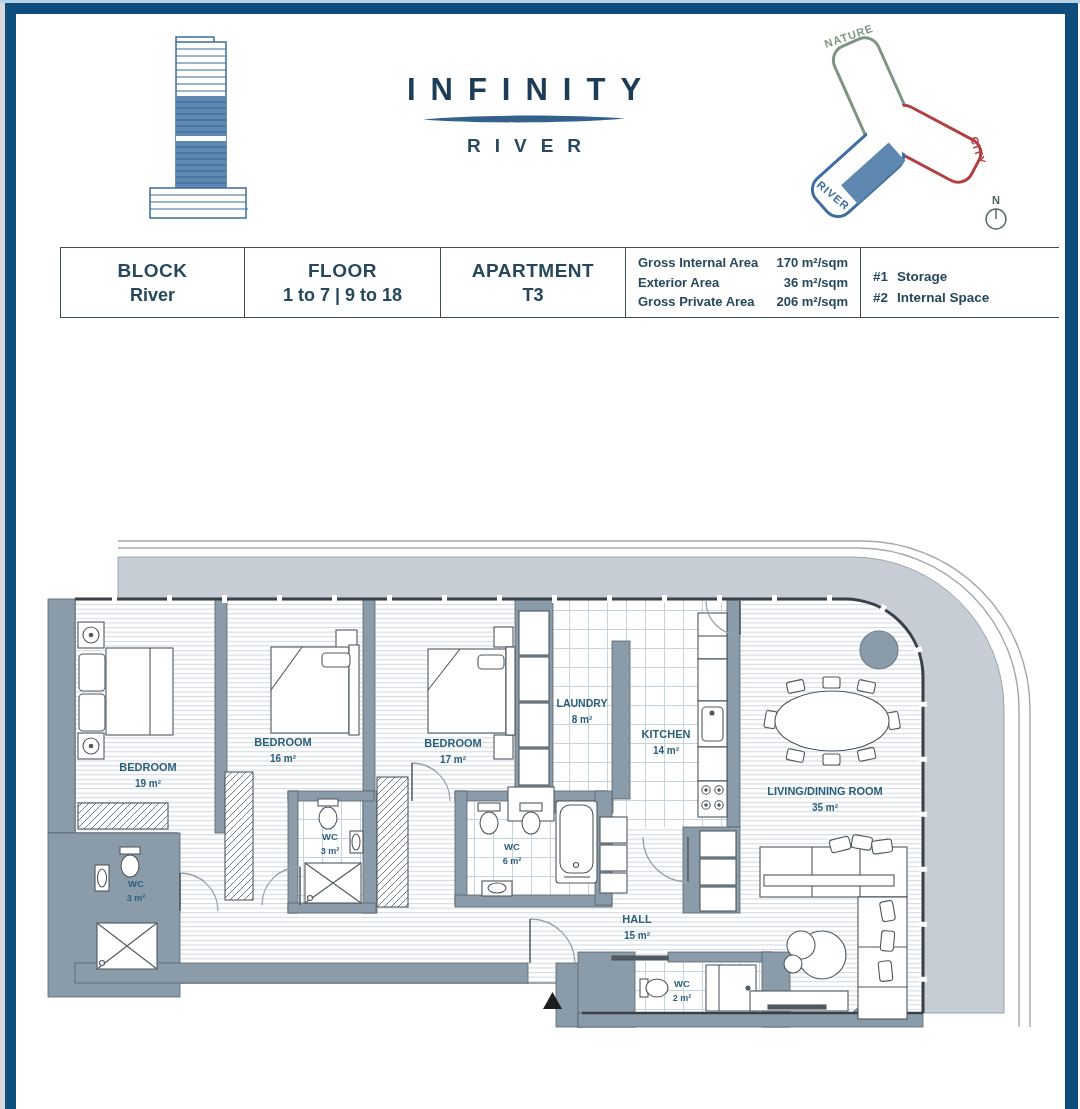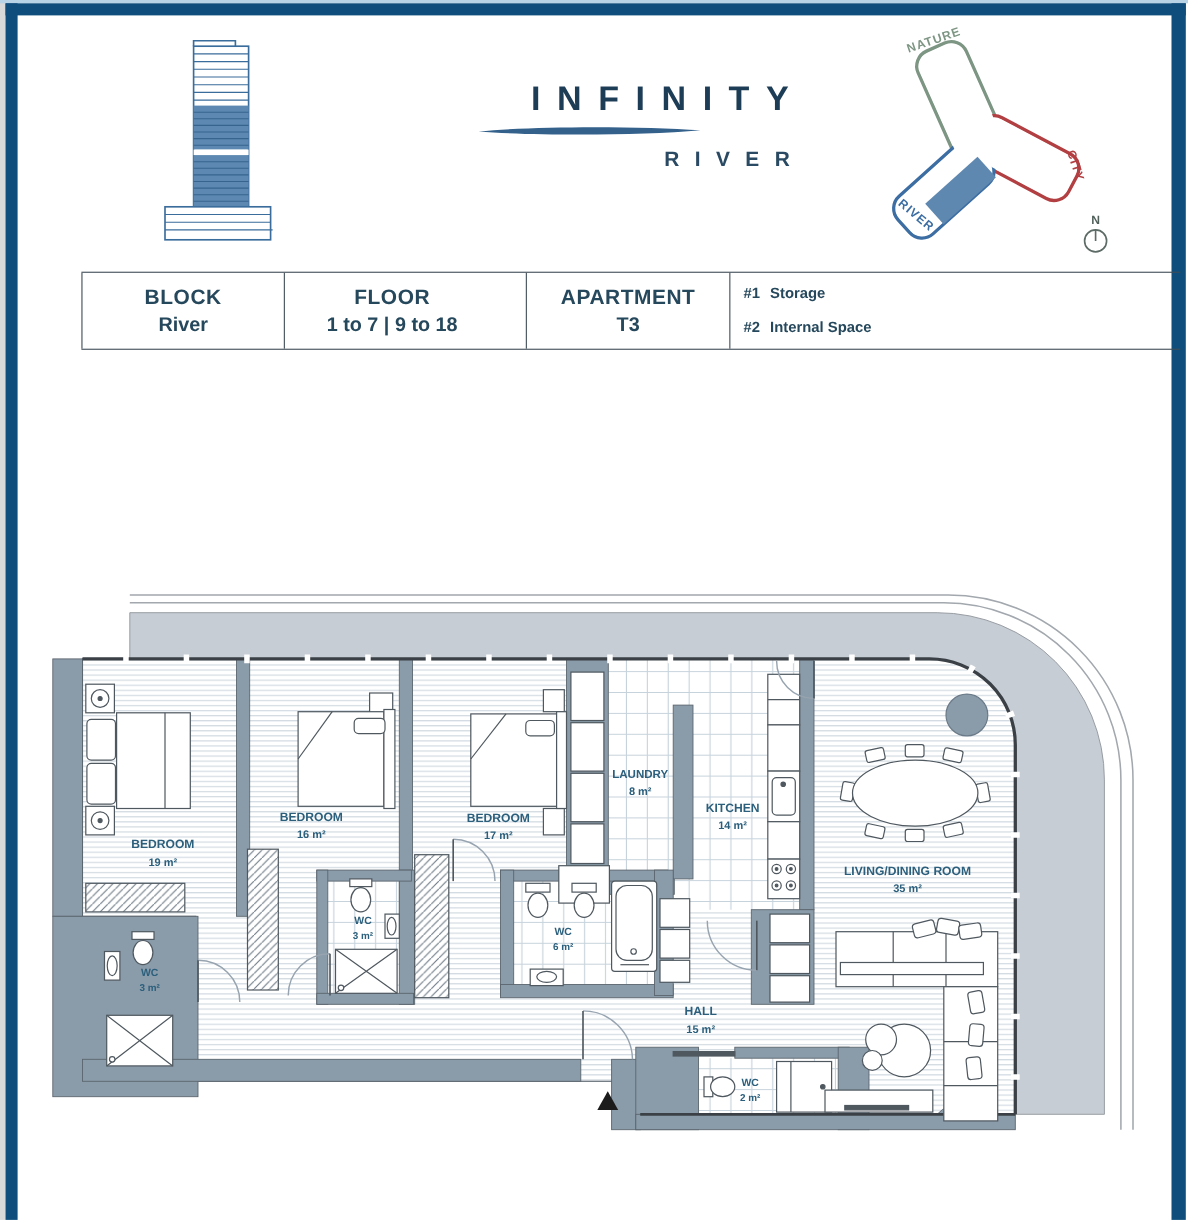--- a/index.html
+++ b/index.html
@@ -4,36 +4,36 @@
 <style>
   html,body{margin:0;padding:0;}
   body{width:1080px;height:1109px;position:relative;background:#ffffff;
        font-family:"Liberation Sans",sans-serif;overflow:hidden;}
   .outer-strip{position:absolute;left:0;top:0;bottom:0;width:5px;background:#d9d9d9;}
   .accent-top{position:absolute;left:0;right:0;top:0;height:3px;background:#b9d3e6;}
   .frame-top{position:absolute;left:5px;right:2px;top:3px;height:11px;background:#0f4e7c;}
   .frame-left{position:absolute;left:5px;top:3px;bottom:0;width:11px;background:#0f4e7c;}
   .frame-right{position:absolute;right:2px;top:3px;bottom:0;width:13px;background:#0f4e7c;}
 
-  .logo{position:absolute;left:340px;top:72px;width:392px;text-align:right;}
+  .logo{position:absolute;left:328px;top:72px;width:392px;text-align:center;}
   .logo-title{font-size:31px;font-weight:bold;color:#1d3c55;letter-spacing:15px;padding-left:15px;}
   .logo-swoosh{display:block;margin:7px auto 0 auto;}
   .logo-sub{font-size:19px;font-weight:bold;color:#2a4a63;letter-spacing:14px;padding-left:14px;margin-top:11px;}
 
   .building-icon{position:absolute;left:148px;top:36px;}
   .site-diagram{position:absolute;left:792px;top:12px;}
 
-  .info-table{position:absolute;left:74px;top:247px;width:999px;height:71px;display:flex;
+  .info-table{position:absolute;left:60px;top:247px;width:999px;height:71px;display:flex;
       border-top:1px solid #3f4d57;border-bottom:1px solid #3f4d57;box-sizing:border-box;color:#26485c;}
   .cell{border-left:1px solid #3f4d57;box-sizing:border-box;display:flex;flex-direction:column;justify-content:center;}
   .cell.c1{width:184px;align-items:center;}
   .cell.c2{width:196px;align-items:center;}
-  .cell.c3{width:185px;align-items:center;margin-left:24px;}
+  .cell.c3{width:185px;align-items:center;}
   .cell.c4{width:235px;padding:6px 12px;}
-  .cell.c5{flex:1;padding:8px 12px;justify-content:space-between;}
+  .cell.c5{flex:1;padding:8px 12px;justify-content:flex-end;}
   .cell-label{font-size:19px;font-weight:800;letter-spacing:0.5px;}
   .cell-value{font-size:18px;font-weight:bold;margin-top:3px;}
   .area-row{display:flex;justify-content:space-between;font-size:13px;font-weight:bold;line-height:1.5;}
   .extra-row{font-size:13.5px;font-weight:bold;line-height:1.6;}
   .extra-num{display:inline-block;margin-right:9px;}
 
   .plan{position:absolute;left:0;top:535px;}
 </style>
 </head>
 <body>
@@ -90,20 +90,34 @@
     <div class="cell-label">BLOCK</div>
     <div class="cell-value">River</div>
   </div>
   <div class="cell c2">
     <div class="cell-label">FLOOR</div>
     <div class="cell-value">1 to 7 | 9 to 18</div>
   </div>
   <div class="cell c3">
     <div class="cell-label">APARTMENT</div>
     <div class="cell-value">T3</div>
+  </div>
+  <div class="cell c4">
+    <div class="area-row">
+        <span>Gross Internal Area</span>
+        <span>170 m²/sqm</span>
+      </div>
+    <div class="area-row">
+        <span>Exterior Area</span>
+        <span>36 m²/sqm</span>
+      </div>
+    <div class="area-row">
+        <span>Gross Private Area</span>
+        <span>206 m²/sqm</span>
+      </div>
   </div>
   <div class="cell c5">
     <div class="extra-row"><span class="extra-num">#1</span><span>Storage</span></div>
     <div class="extra-row"><span class="extra-num">#2</span><span>Internal Space</span></div>
   </div>
 </div>
 
 <svg class="plan" width="1080" height="574" viewBox="0 0 1080 574">
   <defs>
     <pattern id="wood" width="8" height="4.6" patternUnits="userSpaceOnUse">

